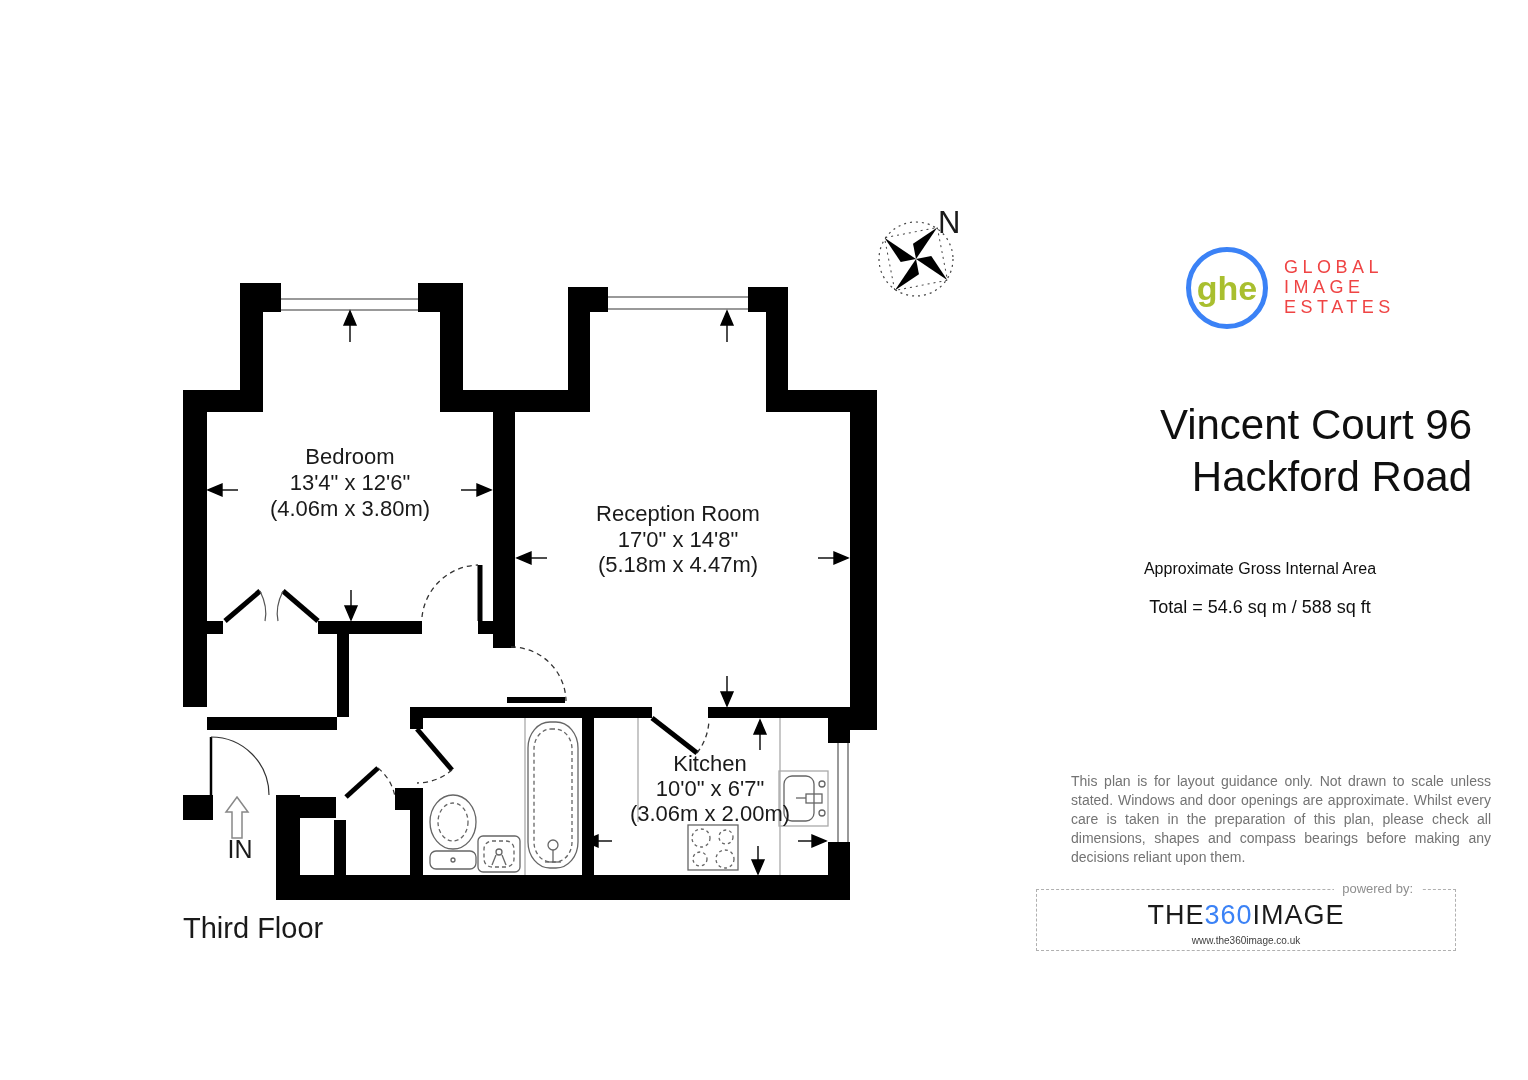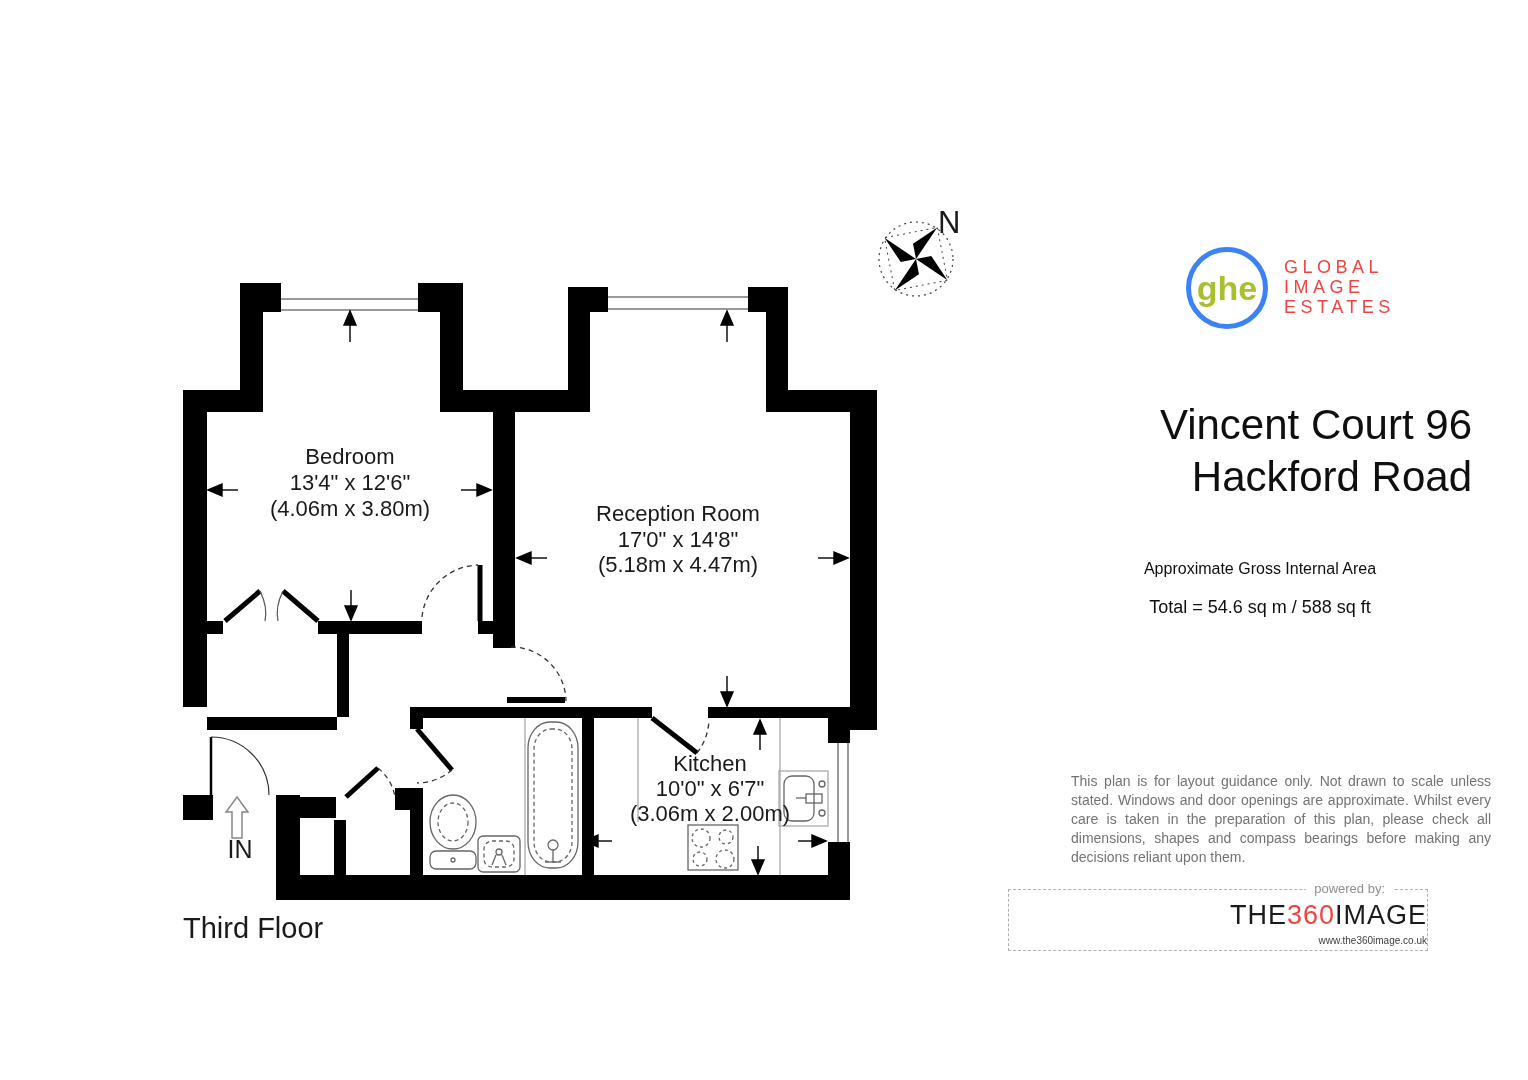--- a/index.html
+++ b/index.html
@@ -30,29 +30,29 @@
   .area-block{
     position:absolute;left:1048px;top:560px;width:424px;text-align:center;color:#0f0f0f;
   }
   .area-heading{font-size:16px;}
   .area-total{font-size:18px;margin-top:19px;}
   .disclaimer{
     position:absolute;left:1071px;top:772px;width:420px;
     font-size:14px;line-height:19px;text-align:justify;color:#737373;
   }
   .powered-box{
-    position:absolute;left:1008px;top:889px;width:418px;height:60px;
-    border:1px dashed #b0b0b0;text-align:right;
+    position:absolute;left:1036px;top:889px;width:418px;height:60px;
+    border:1px dashed #b0b0b0;text-align:center;
   }
   .powered-label{
     position:absolute;top:-9px;right:34px;background:#ffffff;
     padding:0 8px;font-size:13px;color:#8f8f8f;
   }
   .brand-line{margin-top:10px;font-size:27px;letter-spacing:1px;color:#1b1b1b;}
-  .brand-360{color:#ef4444;}
+  .brand-360{color:#3b82f6;}
   .brand-url{font-size:10px;color:#404040;margin-top:4px;}
 </style>
 </head>
 <body>
 
 <svg id="plan-svg" width="1040" height="1080" viewBox="0 0 1040 1080">
 
   <g fill="#000">
 
     <rect x="240" y="283" width="41" height="29"></rect>

